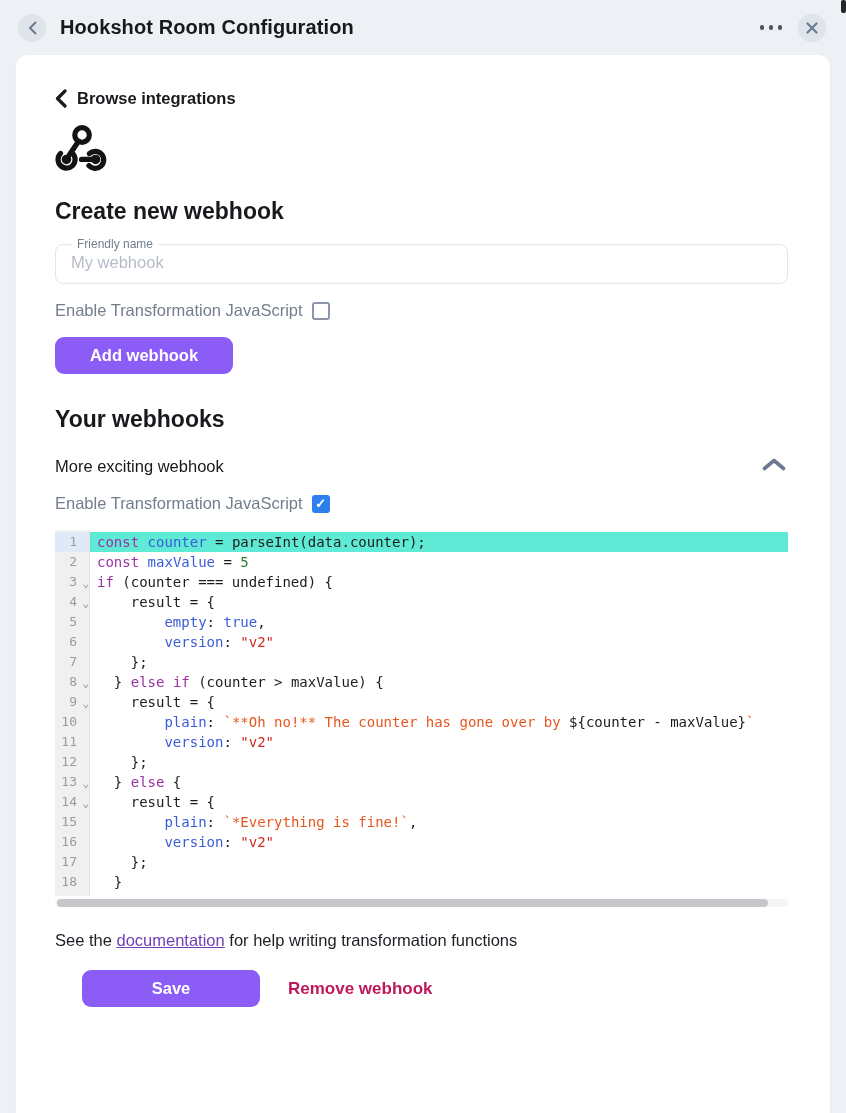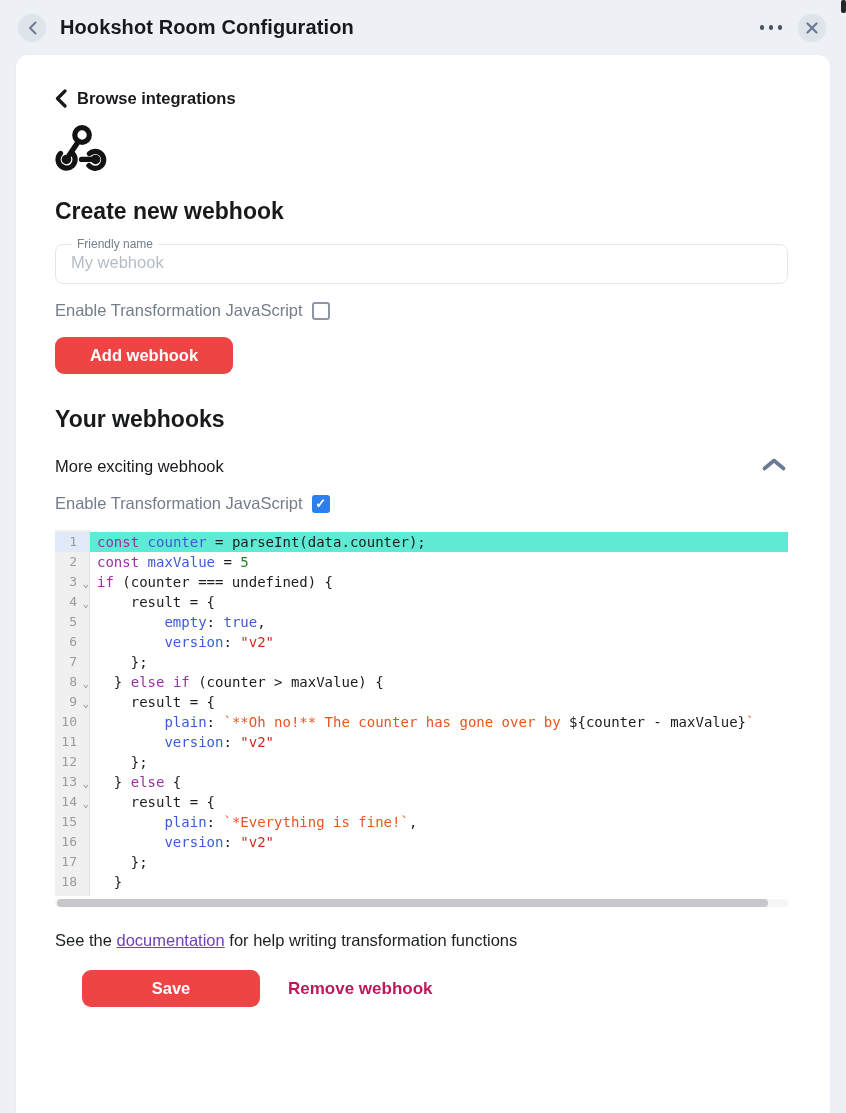--- a/index.html
+++ b/index.html
@@ -62,21 +62,21 @@
     cursor:pointer; position:relative; background:#fff;
   }
   .checkbox.checked { border:none; background:#2d7ff0; }
   .checkbox.checked::after {
     content:"✓"; color:#fff; font-size:13px; font-weight:700;
     position:absolute; left:50%; top:50%; transform:translate(-50%,-52%);
   }
 
   .btn-green {
     margin-top:17px; width:178px; height:37px; border:none; border-radius:9px;
-    background:#ef4444; color:#fff; font-size:16.5px; font-weight:700;
+    background:#8b5cf6; color:#fff; font-size:16.5px; font-weight:700;
     font-family:"Liberation Sans", sans-serif; cursor:pointer; display:block;
   }
 
   .webhook-header { display:flex; align-items:center; justify-content:space-between; margin-top:22px;gap:8px; }
   .webhook-name { font-size:16.5px; font-weight:500; }
   .chevron-up { cursor:pointer; padding:2px; }
 
   
   .editor {
     margin-top:17px; display:flex; width:100%; height:366px;

